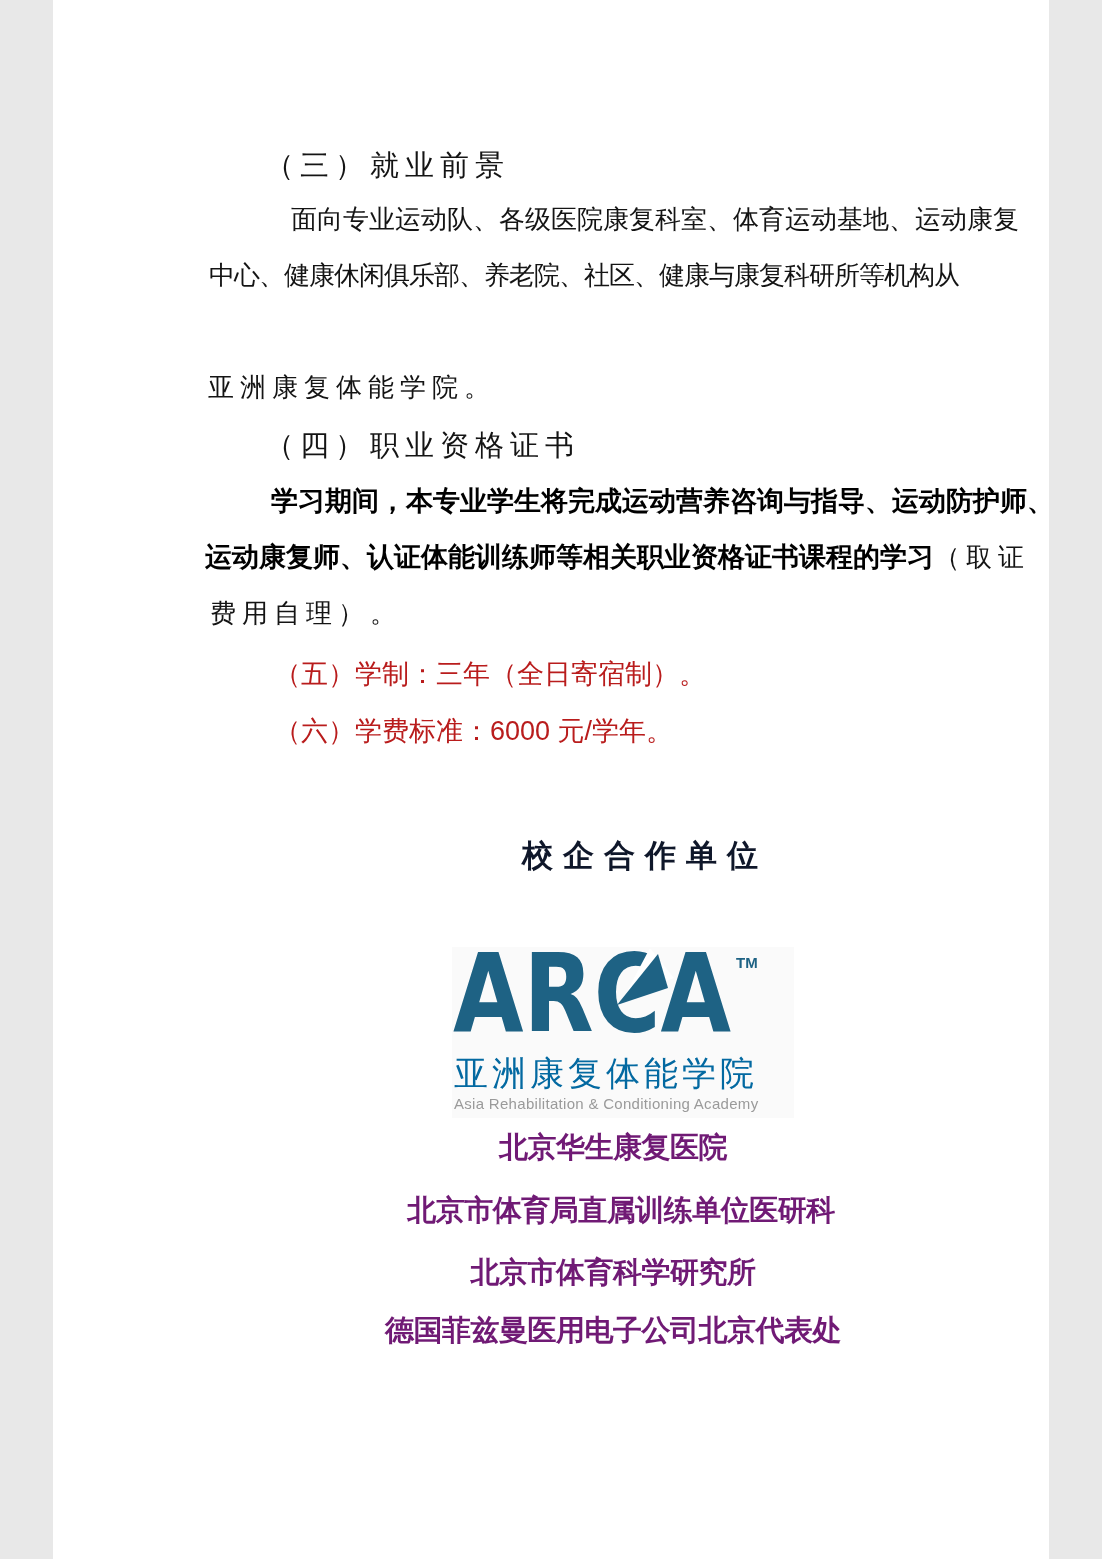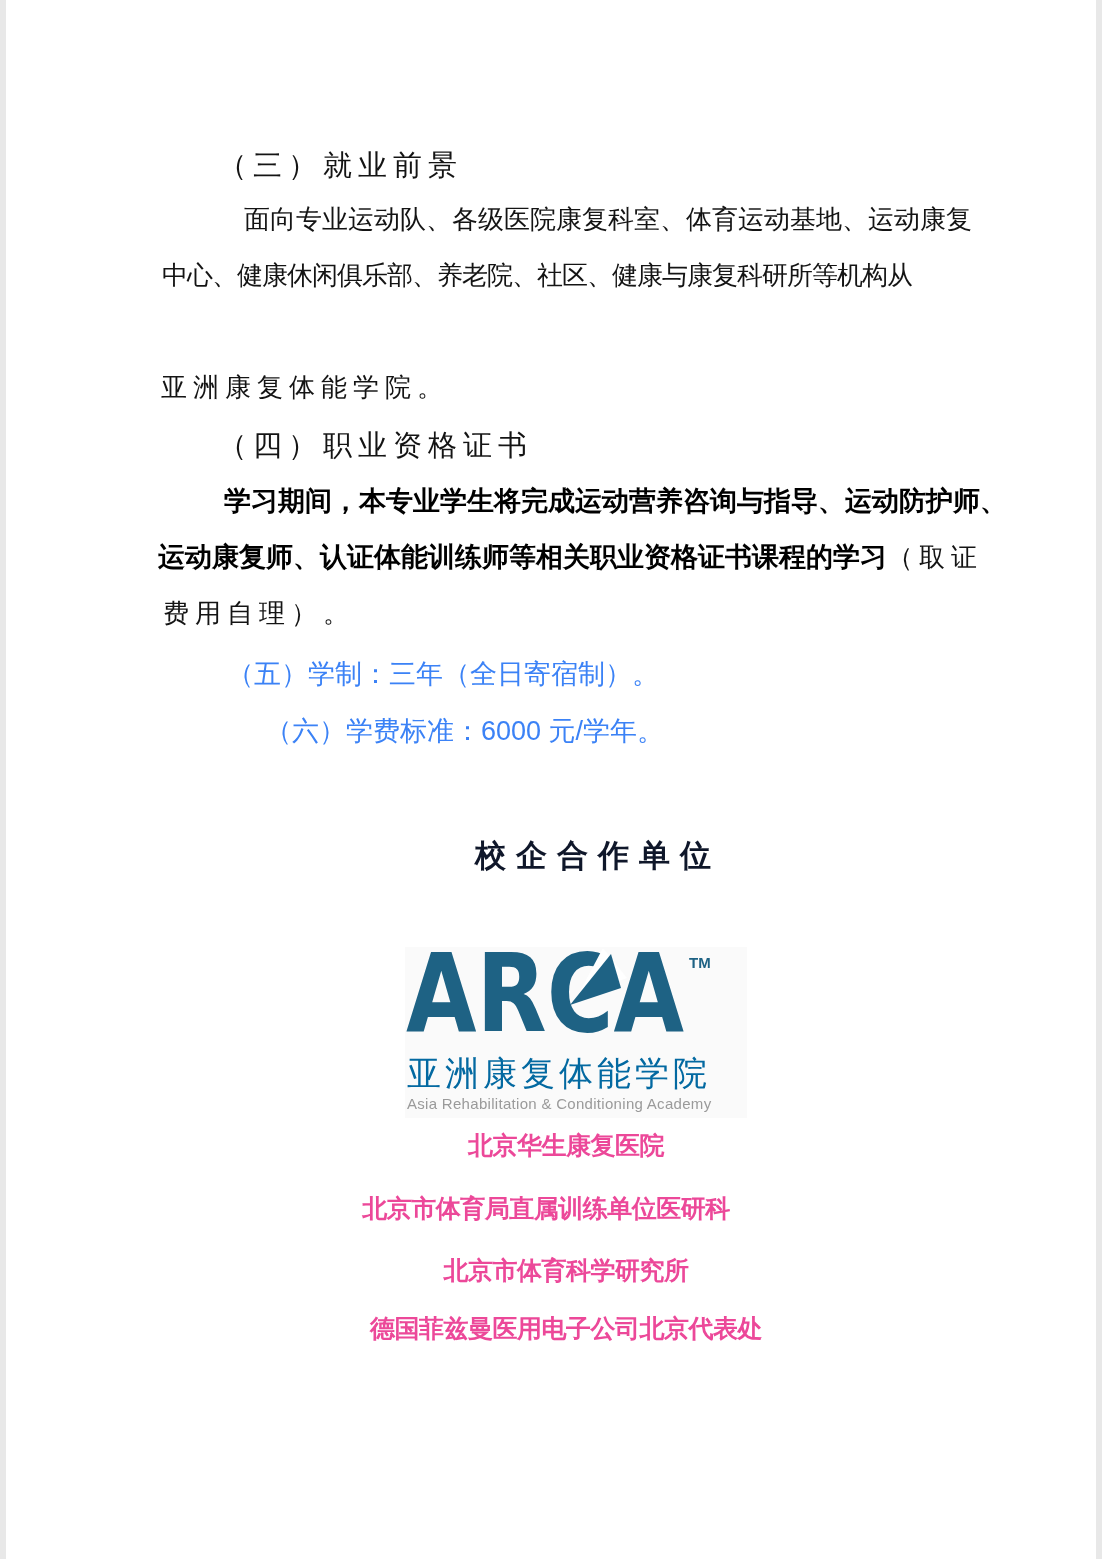--- a/index.html
+++ b/index.html
@@ -1,43 +1,43 @@
 <!DOCTYPE html>
 <html><head>
 <meta charset="utf-8">
 <style>
   html,body{margin:0;padding:0;background:#e8e8e8;}
   .page{
     position:relative;
-    width:1090px;height:1559px;
+    width:996px;height:1559px;
     background:#ffffff;
     margin:0 auto;
     overflow:hidden;
     font-family:"Liberation Serif","DejaVu Serif",serif;
     text-decoration:underline;
   }
   .ln{
     position:absolute;
     white-space:nowrap;
     line-height:1;
     color:#141414;
   }
   .serif{font-family:"Liberation Serif","DejaVu Serif",serif;}
   .heading{font-size:29px;letter-spacing:6px;}
   .body-serif{font-size:26px;}
   .tight{letter-spacing:-1px;}
   .spread{letter-spacing:6px;}
   .sans-bold{font-family:"Liberation Sans","DejaVu Sans",sans-serif;font-weight:bold;color:#000;}
-  .sans-reg{font-family:"Liberation Sans","DejaVu Sans",sans-serif;color:#3b82f6;text-align:center;}
+  .sans-reg{font-family:"Liberation Sans","DejaVu Sans",sans-serif;color:#b91c1c;text-align:center;}
   .section-title{
     font-size:31px;font-weight:bold;letter-spacing:10px;color:#0f172a;
     transform:translateX(-50%);
   }
   .partner{
-    font-size:25px;font-weight:bold;color:#ec4899;
+    font-size:29px;font-weight:bold;color:#701a75;
     font-family:"Liberation Sans","DejaVu Sans",sans-serif;
     transform:translateX(-50%);
     letter-spacing:-0.5px;
   }
   .logo-box{
     position:absolute;left:399px;top:947px;width:342px;height:171px;
     background:#fafafa;
   }
   .logo-wordmark{position:absolute;left:1px;top:2px;}
   .logo-cn{
@@ -68,37 +68,37 @@
 
   <div class="ln sans-bold" style="left:218px;top:488px;font-size:27px;">学习期间，本专业学生将完成运动营养咨询与指导、运动防护师、</div>
 
   <div class="ln" style="left:152px;top:544px;">
     <span class="sans-bold" style="font-size:27px;">运动康复师、认证体能训练师等相关职业资格证书课程的学习</span><span class="serif spread" style="font-size:26px;color:#141414;">（取证</span>
   </div>
 
   <div class="ln serif spread" style="left:157px;top:601px;font-size:26px;">费用自理）。</div>
 
   <div class="ln sans-reg" style="left:221px;top:661px;font-size:27px;">（五）学制：三年（全日寄宿制）。</div>
-  <div class="ln sans-reg" style="left:221px;top:718px;font-size:27px;margin-left:38px;">（六）学费标准：6000 元/学年。</div>
+  <div class="ln sans-reg" style="left:221px;top:718px;font-size:27px;">（六）学费标准：6000 元/学年。</div>
 
   <div class="ln section-title serif" style="left:592px;top:840px;">校企合作单位</div>
 
   <div class="logo-box">
     <div class="logo-wordmark">
       <svg width="306" height="88" viewBox="0 0 306 88">
         <text x="0" y="82" font-family="'DejaVu Sans','Liberation Sans',sans-serif" font-size="108" font-weight="bold" textLength="278" lengthAdjust="spacingAndGlyphs" fill="#1e6284">ARCA</text>
 
         <polygon points="172,46 197,-1 221,29" fill="#ffffff"></polygon>
 
         <polygon points="164,56 205,5 215,39" fill="#1e6284"></polygon>
         <text x="283" y="19" font-family="'Liberation Sans','DejaVu Sans',sans-serif" font-size="15" font-weight="bold" fill="#1e6284">TM</text>
       </svg>
     </div>
     <div class="logo-cn">亚洲康复体能学院</div>
     <div class="logo-en">Asia Rehabilitation &amp; Conditioning Academy</div>
   </div>
 
   <div class="ln partner" style="left:560px;top:1133px;">北京华生康复医院</div>
-  <div class="ln partner" style="left:540px;top:1196px;">北京市体育局直属训练单位医研科</div>
+  <div class="ln partner" style="left:568px;top:1196px;">北京市体育局直属训练单位医研科</div>
   <div class="ln partner" style="left:560px;top:1258px;">北京市体育科学研究所</div>
   <div class="ln partner" style="left:560px;top:1316px;">德国菲兹曼医用电子公司北京代表处</div>
 
 </div>
 
 </body></html>

